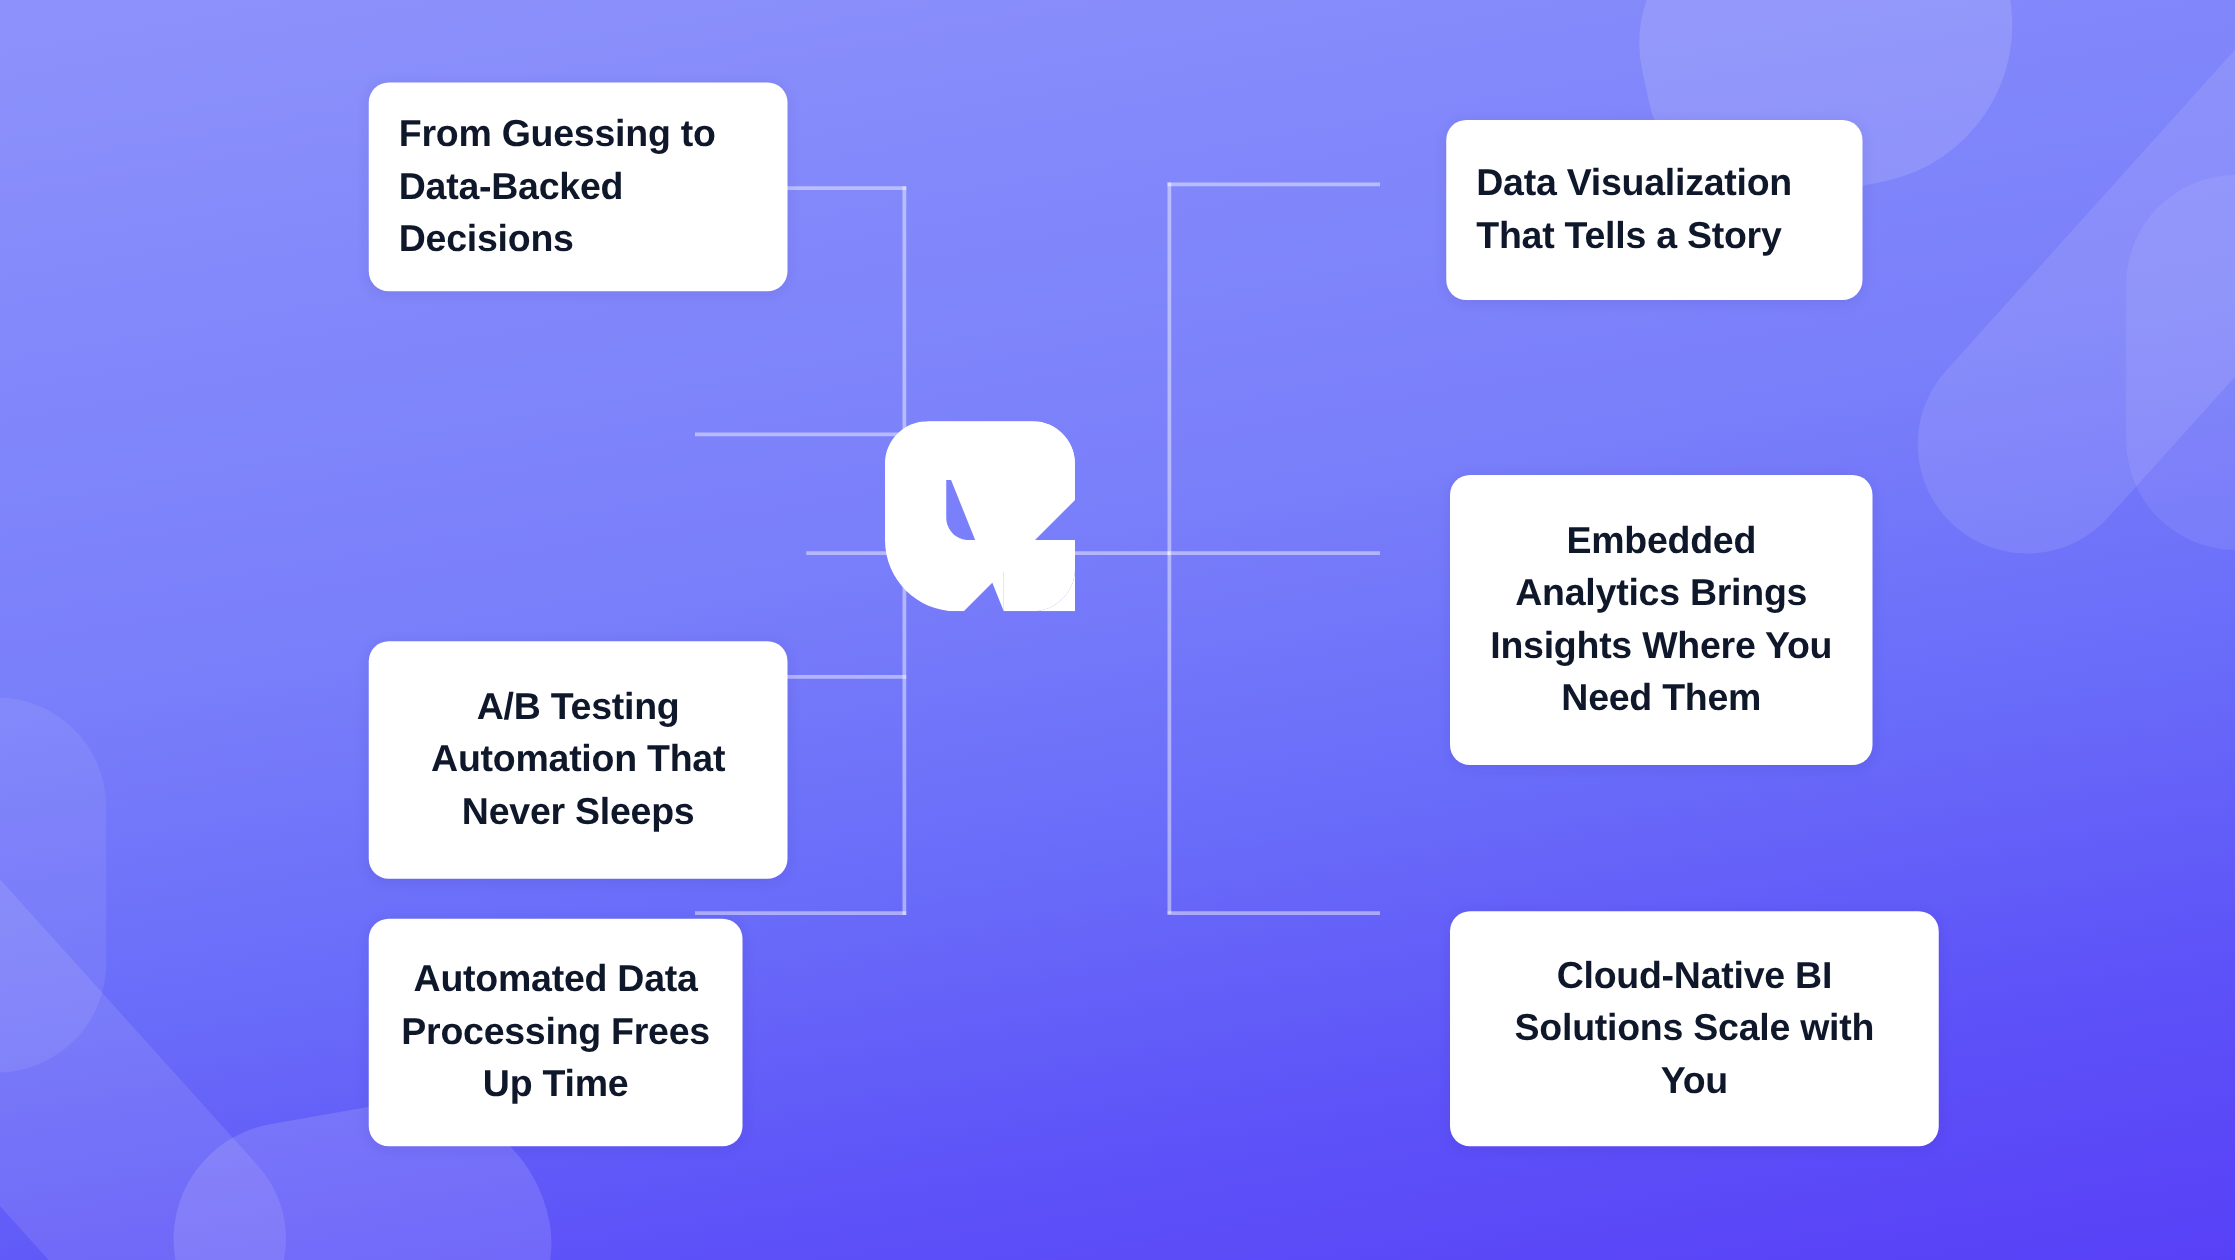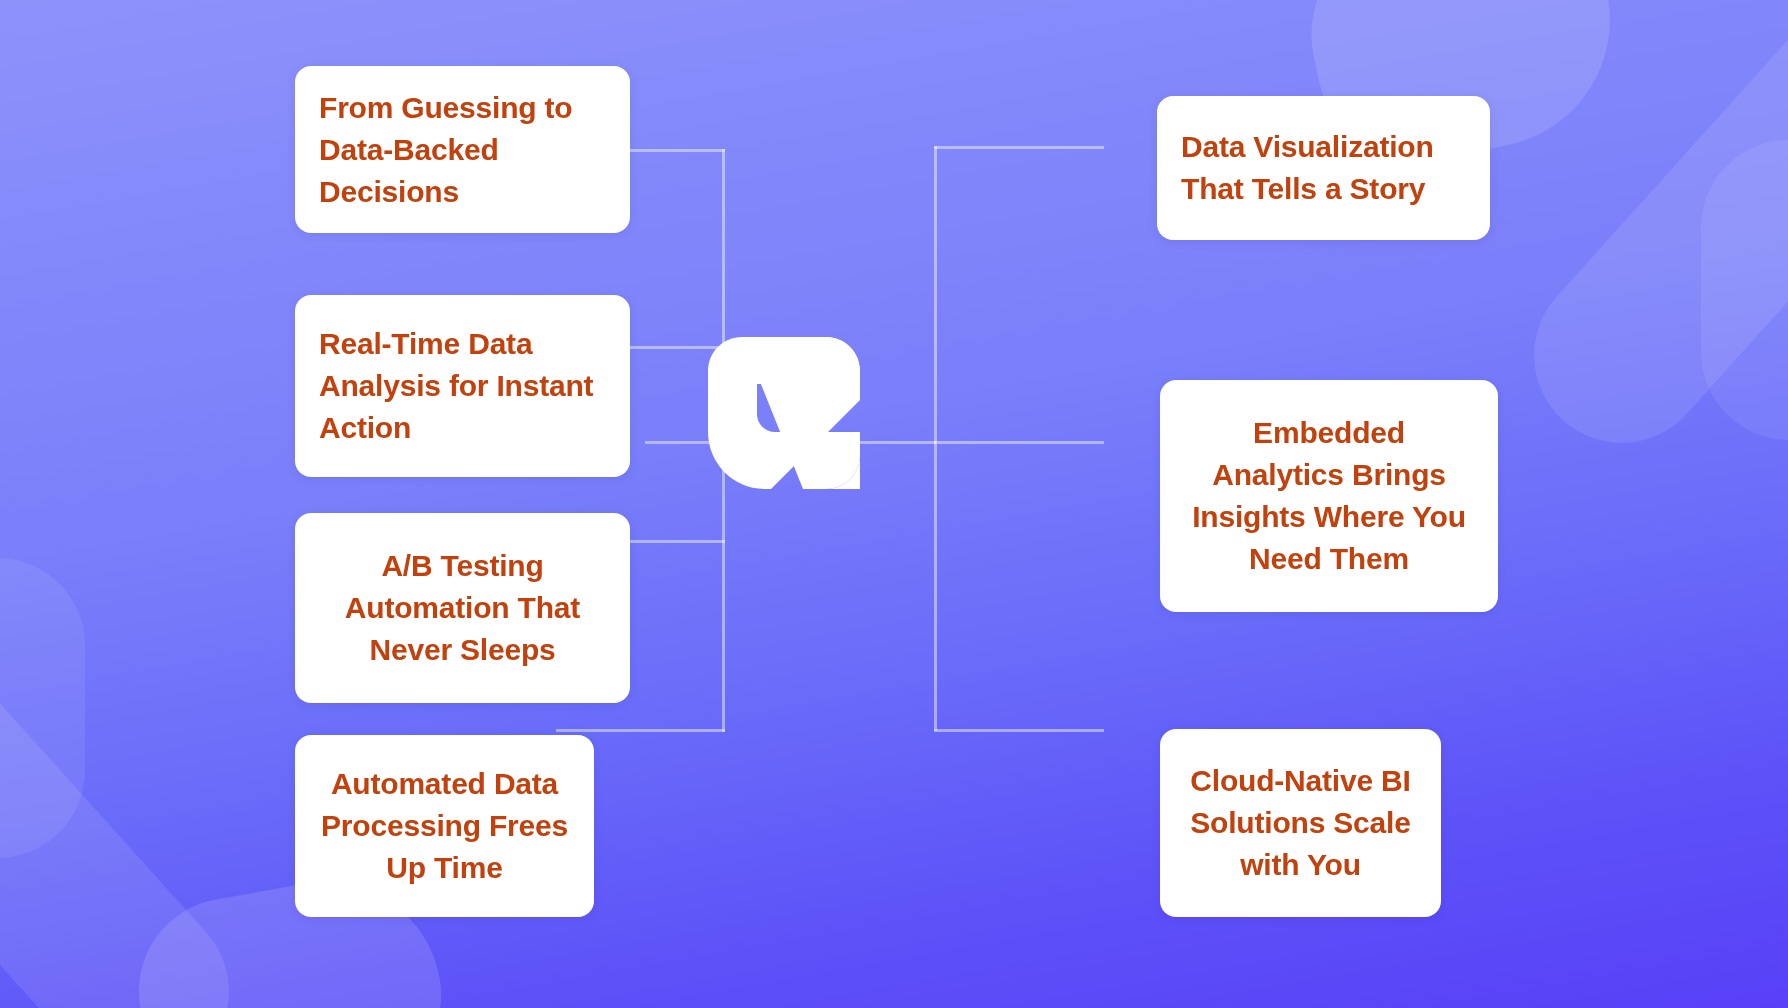--- a/index.html
+++ b/index.html
@@ -105,40 +105,40 @@
   .card {
     position: absolute;
     background: #ffffff;
     border-radius: 16px;
     box-shadow: 0 2px 10px rgba(40, 30, 120, 0.10);
     display: flex;
     align-items: center;
     padding: 0 24px;
   }
   .card-title {
-    color: #c2410c;
+    color: #0f172a;
     font-size: 30px;
     font-weight: 700;
     line-height: 1.40;
     letter-spacing: -0.2px;
     width: 100%;
   }
   .align-left   .card-title { text-align: left; }
   .align-center .card-title { text-align: center; }
 
   
   #card-l1 { left: 295px; top: 66px;  width: 335px; height: 167px; }
   #card-l2 { left: 295px; top: 295px; width: 335px; height: 182px; }
   #card-l3 { left: 295px; top: 513px; width: 335px; height: 190px; justify-content: flex-end; }
   #card-l4 { left: 295px; top: 735px; width: 299px; height: 182px; }
 
   
   #card-r1 { left: 1157px; top: 96px;  width: 333px; height: 144px; }
   #card-r2 { left: 1160px; top: 380px; width: 338px; height: 232px; }
-  #card-r3 { left: 1160px; top: 729px; width: 281px; height: 188px; }
+  #card-r3 { left: 1160px; top: 729px; width: 391px; height: 188px; }
 </style>
 </head>
 <body>
 
 <div id="canvas">
 
   <div class="deco" id="deco-tr-1"></div>
   <div class="deco soft" id="deco-tr-2"></div>
   <div class="deco faint" id="deco-tr-3"></div>
   <div class="deco soft" id="deco-bl-1"></div>
@@ -196,23 +196,20 @@
         C 152 136.8 136.8 152 118 152
         L 95 152
         Z"></path>
     </svg>
   </div>
 
   <div class="card align-left" id="card-l1">
     <div class="card-title">From Guessing to Data-Backed Decisions</div>
   </div>
 
-  <div class="card align-left" id="card-l2">
-    <div class="card-title">Real-Time Data Analysis for Instant Action</div>
-  </div>
 
   <div class="card align-center" id="card-l3">
     <div class="card-title">A/B Testing Automation That Never Sleeps</div>
   </div>
 
   <div class="card align-center" id="card-l4">
     <div class="card-title">Automated Data Processing Frees Up Time</div>
   </div>
 
   <div class="card align-left" id="card-r1">

